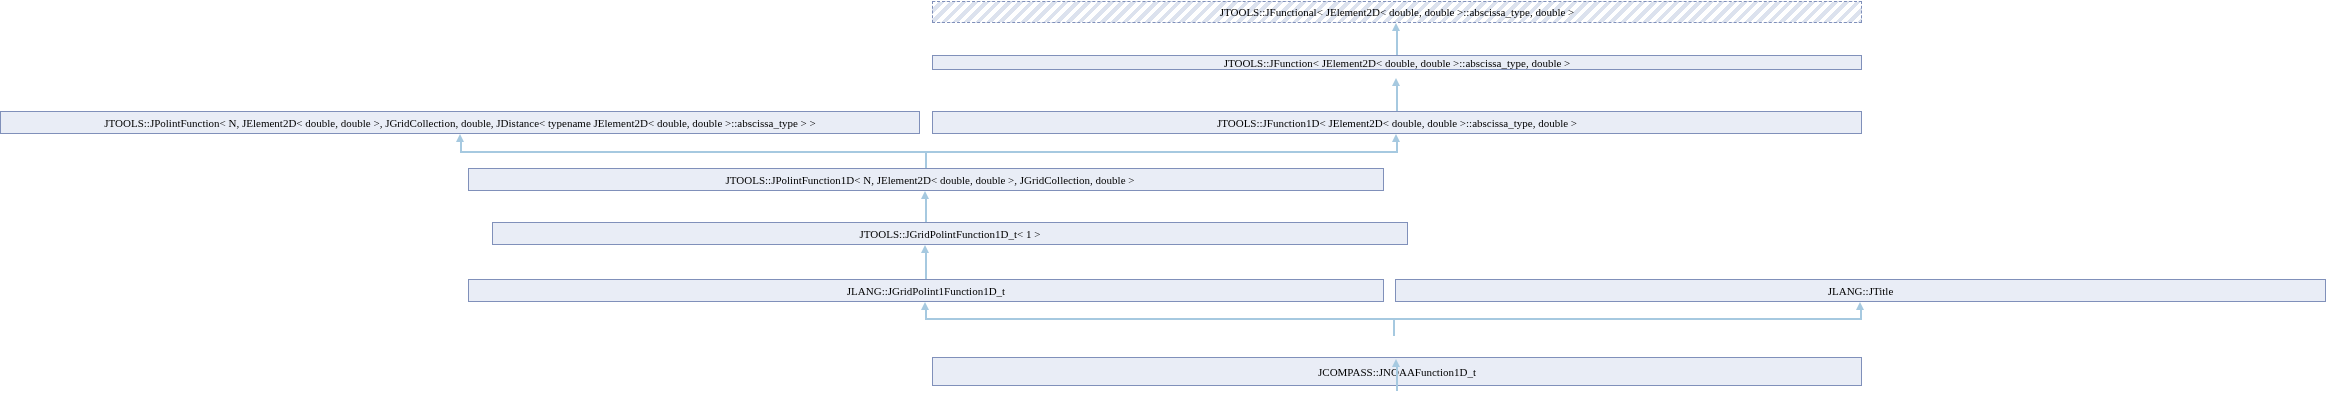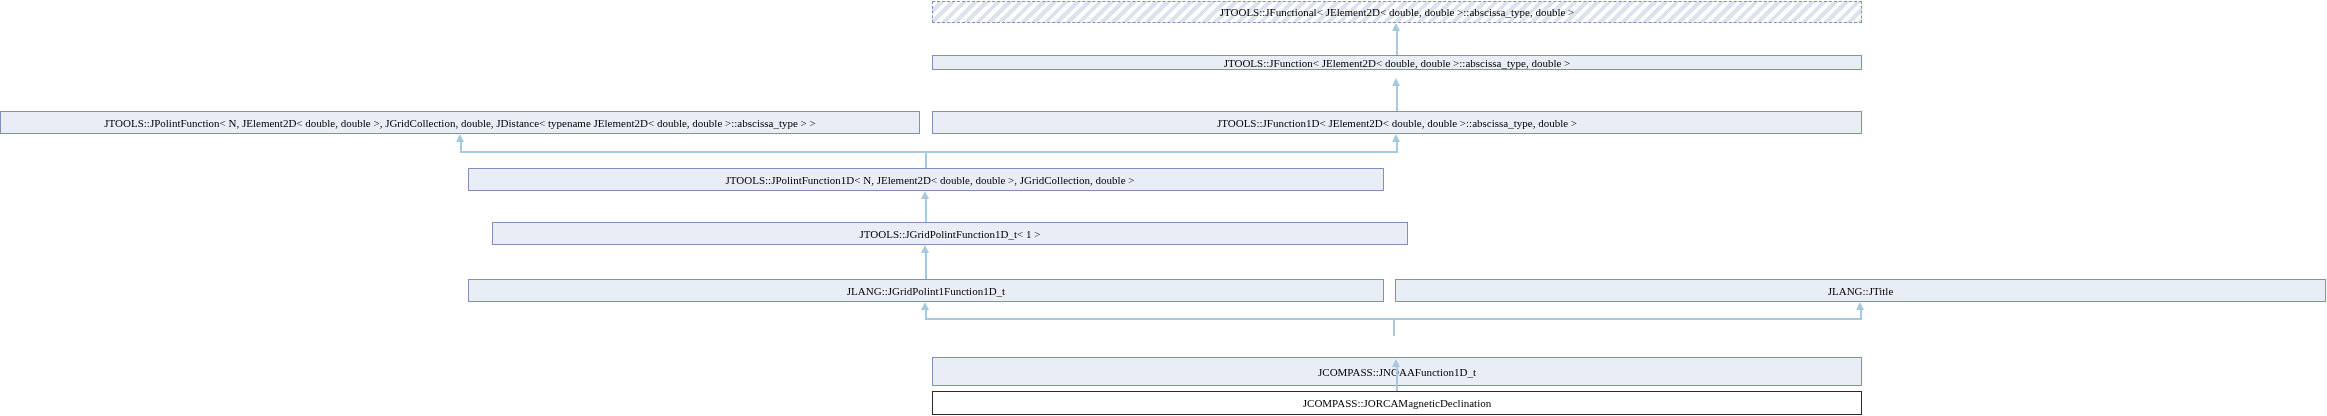--- a/index.html
+++ b/index.html
@@ -62,21 +62,20 @@
   <div class="node" style="left:468px;top:168px;width:916px;height:23px;padding-left:8px;">JTOOLS::JPolintFunction1D&lt; N, JElement2D&lt; double, double &gt;, JGridCollection, double &gt;</div>
 
   <div class="node" style="left:492px;top:222px;width:916px;height:23px;">JTOOLS::JGridPolintFunction1D_t&lt; 1 &gt;</div>
 
   <div class="node" style="left:468px;top:279px;width:916px;height:23px;">JLANG::JGridPolint1Function1D_t</div>
 
   <div class="node" style="left:1395px;top:279px;width:931px;height:23px;">JLANG::JTitle</div>
 
   <div class="node" style="left:932px;top:336px;width:930px;height:29px;margin-top:21px;">JCOMPASS::JNOAAFunction1D_t</div>
 
-  <div class="node current" style="left:932px;top:391px;width:930px;height:24px;">JCOMPASS::JORCAMagneticDeclination</div>
 
   <div class="ah" style="left:1392px;top:23px;"></div>
   <div class="vl" style="left:1396px;top:31px;height:24px;"></div>
 
   <div class="ah" style="left:1392px;top:78px;"></div>
   <div class="vl" style="left:1396px;top:86px;height:25px;"></div>
 
   <div class="ah" style="left:456px;top:134px;"></div>
   <div class="vl" style="left:460px;top:142px;height:9px;"></div>
   <div class="ah" style="left:1392px;top:134px;"></div>

